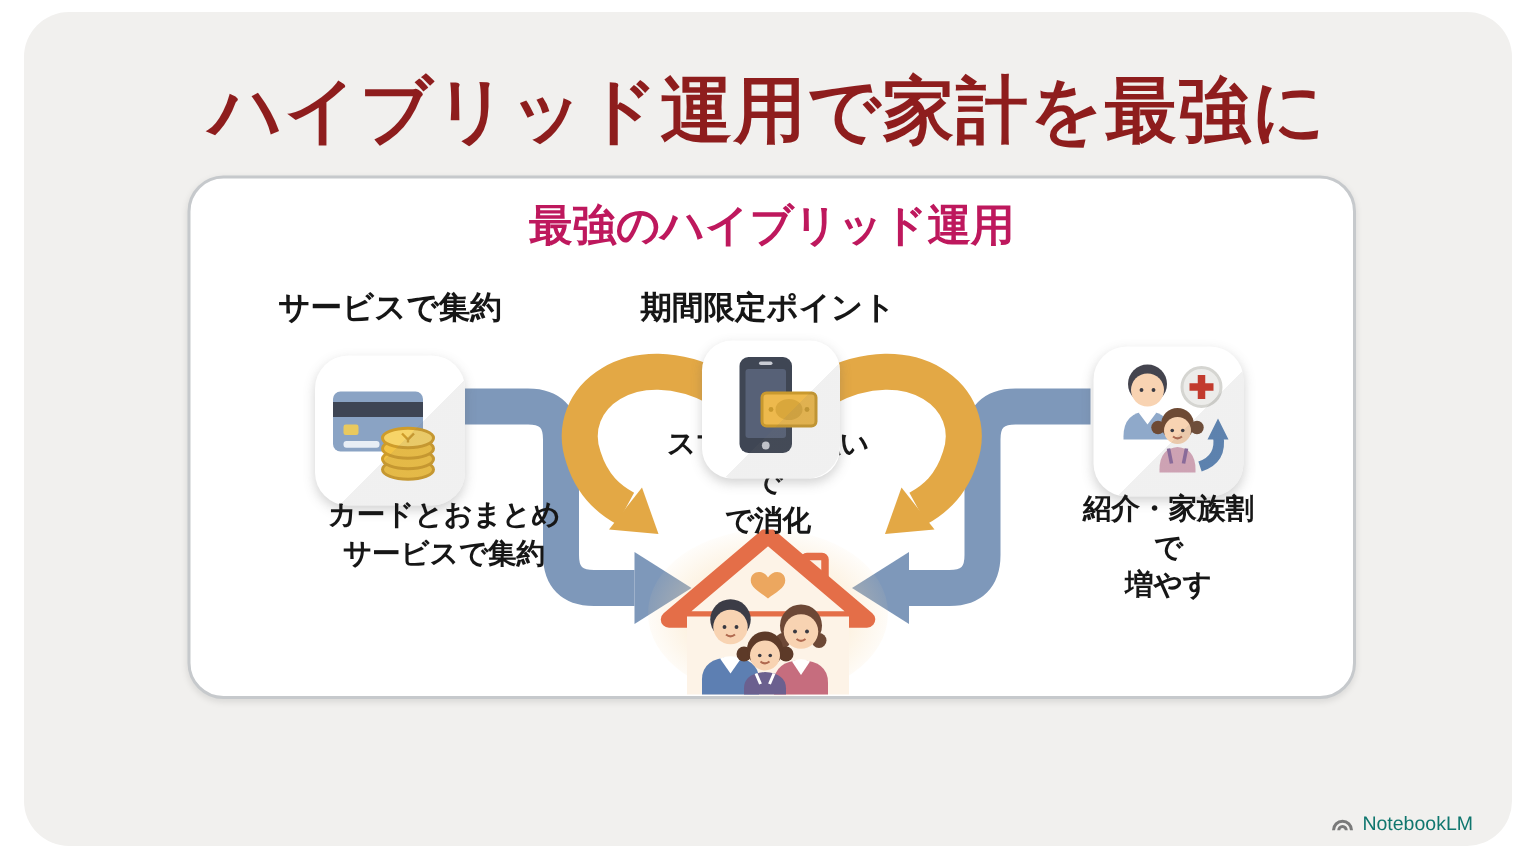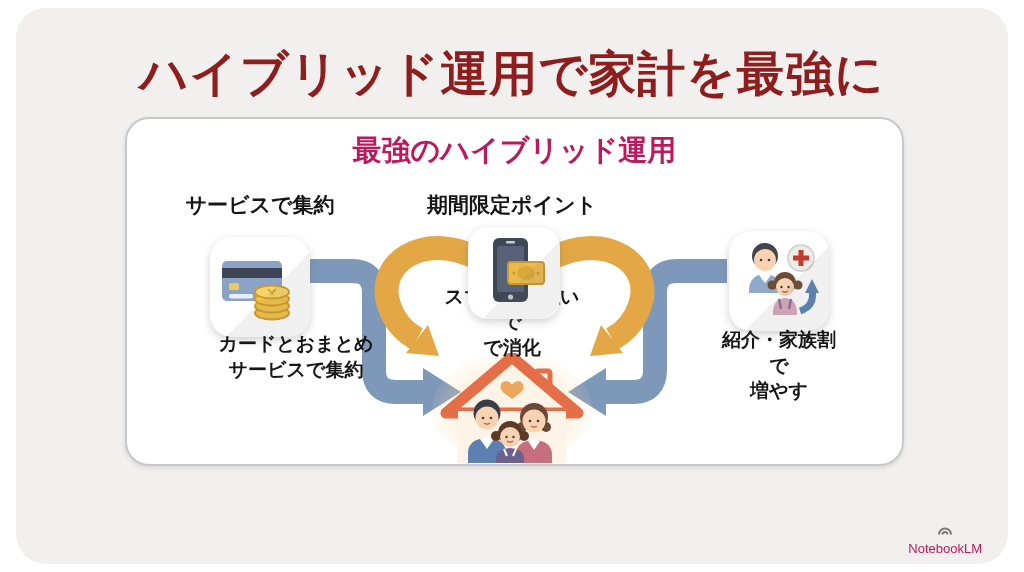--- a/index.html
+++ b/index.html
@@ -33,21 +33,21 @@
         white-space:pre-line;line-height:1.35;}
   .caption{position:absolute;transform:translateX(-50%);text-align:center;
         font-size:19px;font-weight:bold;color:#161616;white-space:pre-line;
         line-height:1.35;z-index:5;}
   .cap1{left:133px;top:212px;margin-left:36px;}
   .cap3{left:652px;top:208px;}
   .house{position:absolute;left:303px;top:232px;width:164px;height:113px;z-index:2;}
   .footer{position:absolute;left:0;top:468px;width:100%;text-align:center;
         font-size:20px;font-weight:bold;color:#141414;line-height:1.5;margin:0;}
   .watermark{position:absolute;right:26px;bottom:8px;display:flex;align-items:center;
-        gap:5px;color:#be185d;font-size:13px;z-index:6;flex-direction:column;}
+        gap:5px;color:#0f766e;font-size:13px;z-index:6;}
 </style>
 </head>
 <body>
 
 <div class="frame">
 
   <h1 class="page-title">ハイブリッド運用で家計を最強に</h1>
 
   <div class="card">
     <h2 class="card-title">最強のハイブリッド運用</h2>

